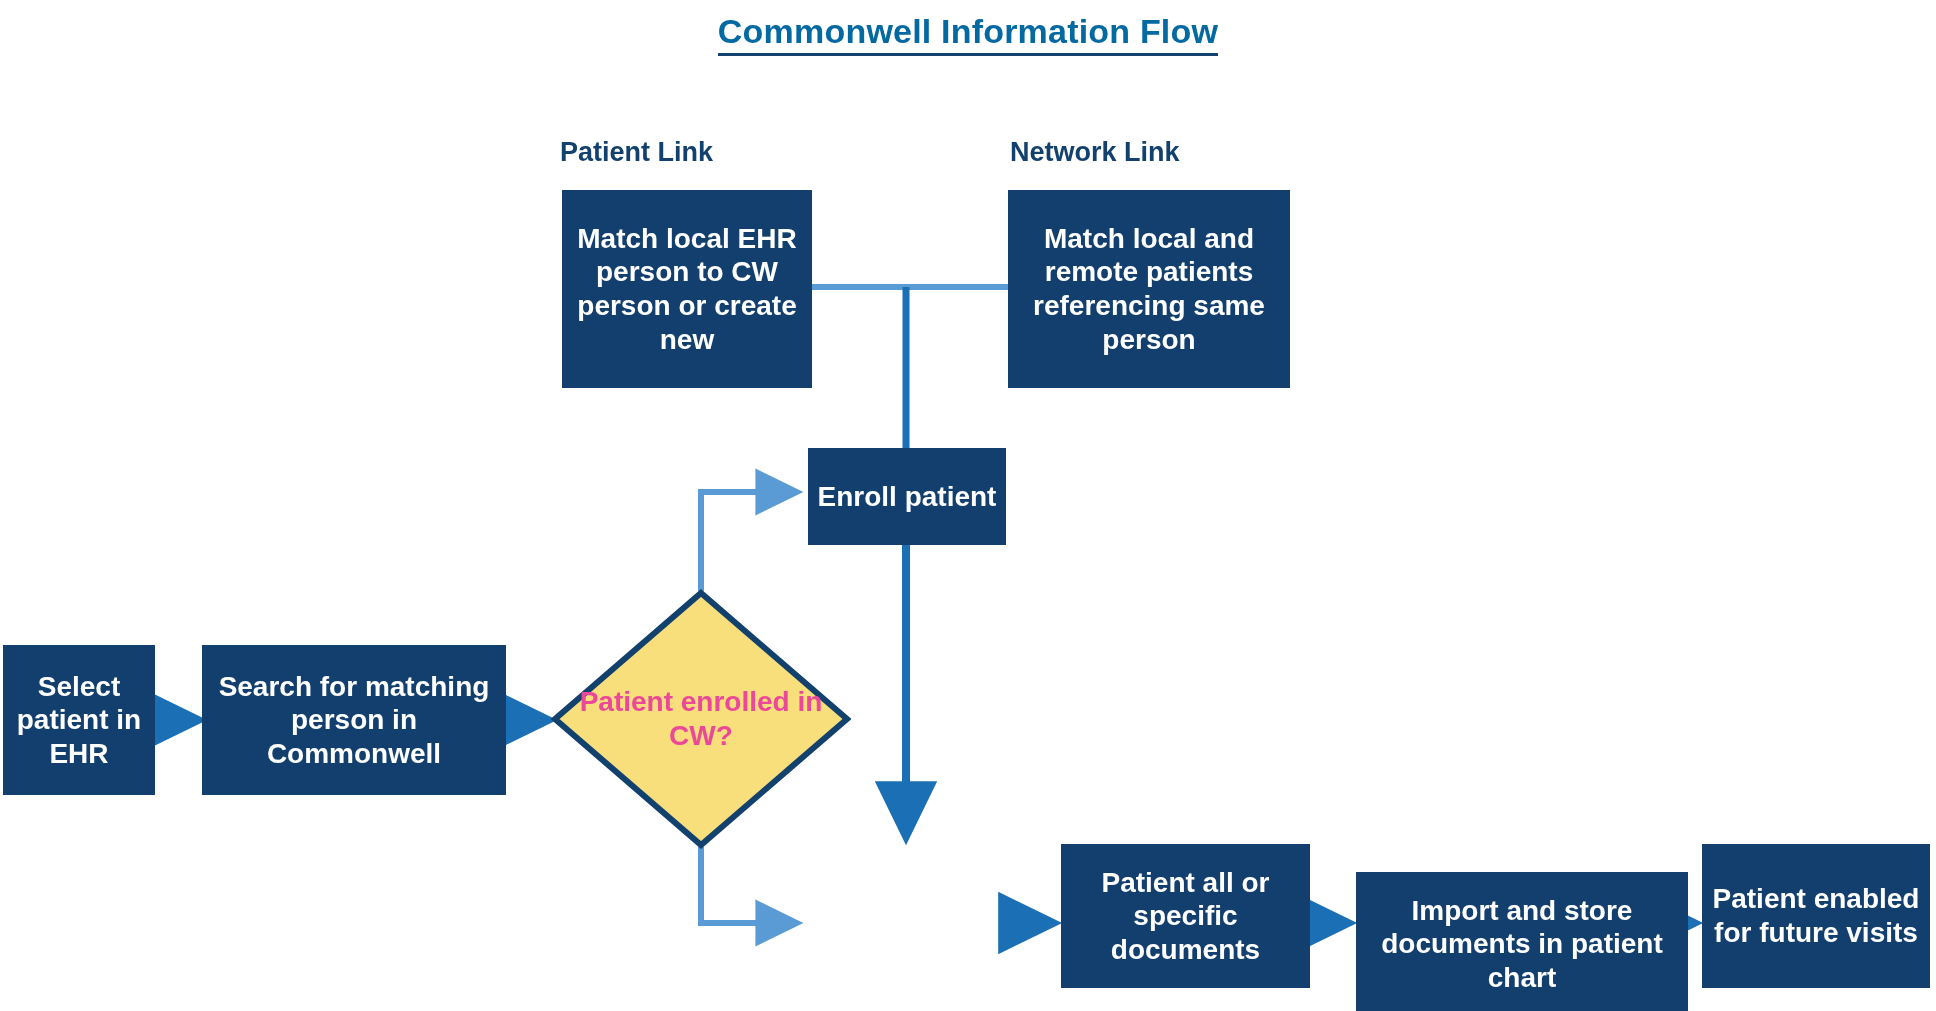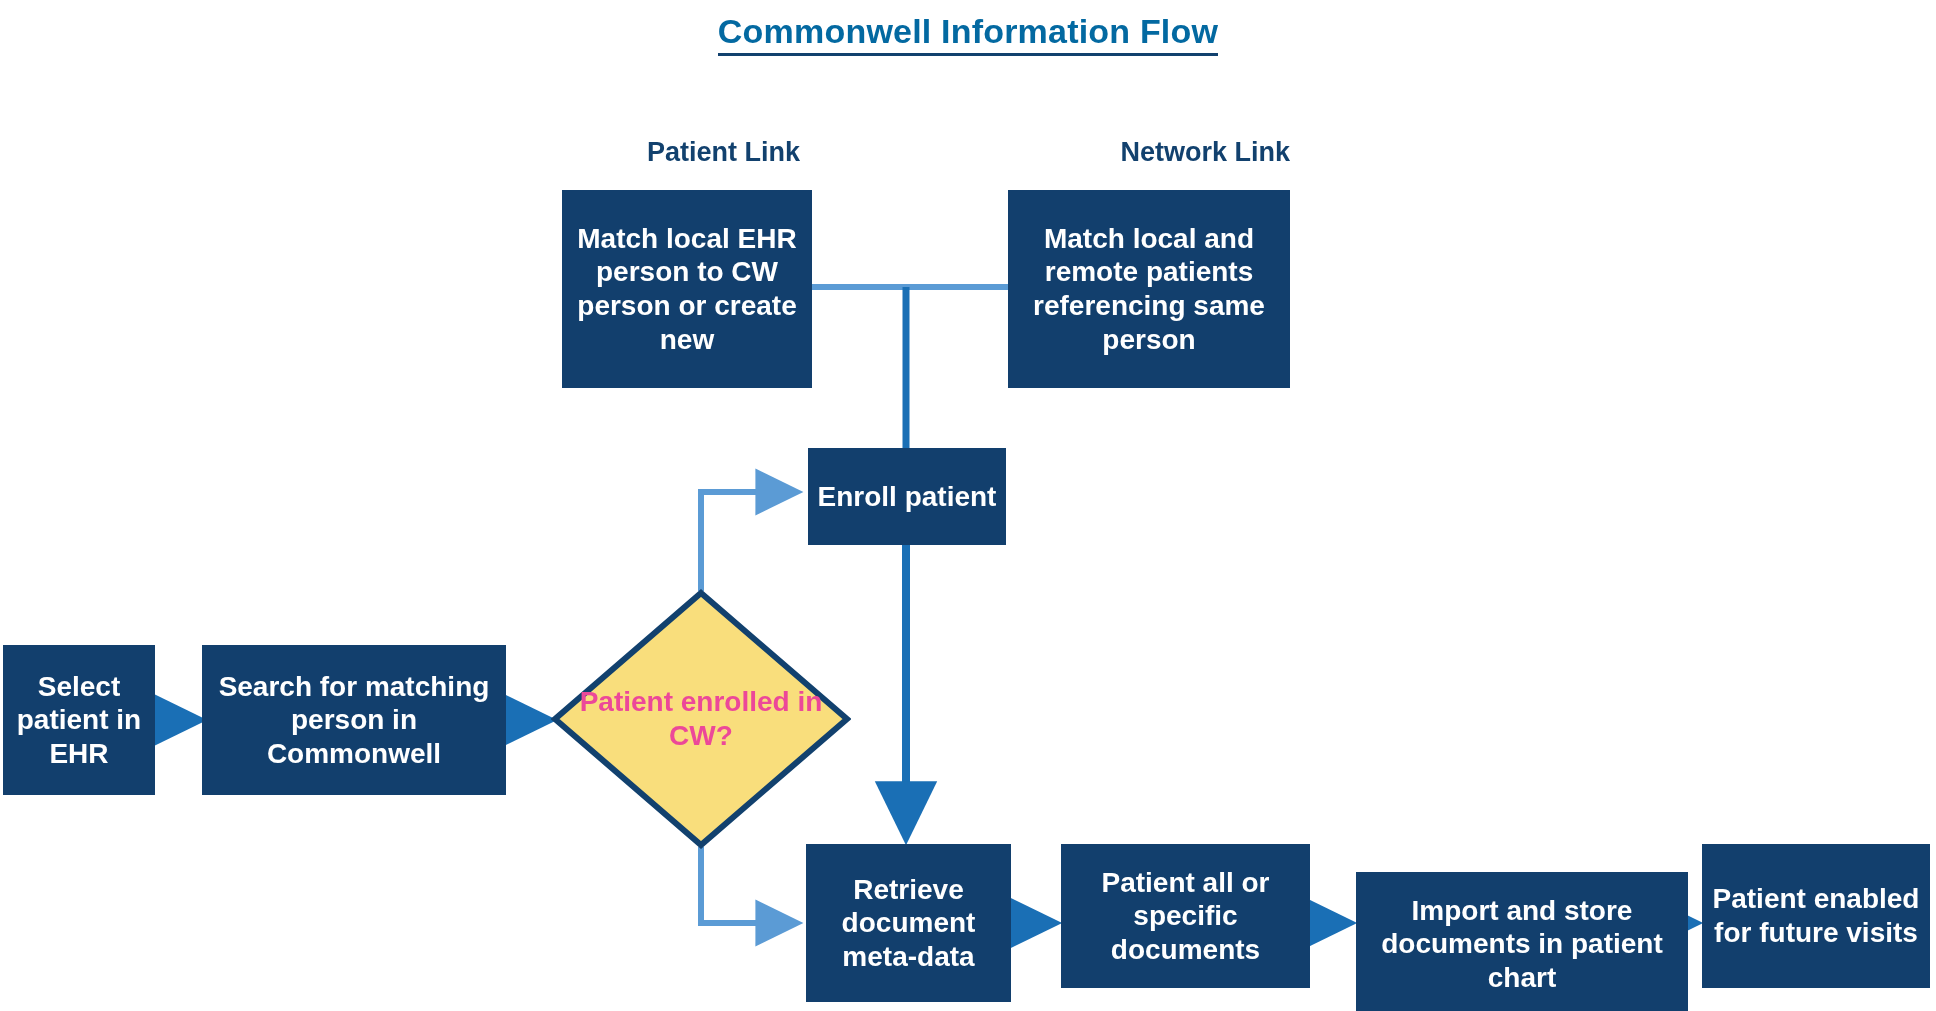--- a/index.html
+++ b/index.html
@@ -42,21 +42,21 @@
   .title span {
     border-bottom: 3px solid #12416E;
     padding-bottom: 3px;
   }
 
   .grp-label {
     position: absolute;
     font-size: 27px;
     font-weight: bold;
     color: #12416E;
-    text-align: right;
+    text-align: left;
     white-space: nowrap;
   }
 
   .node {
     position: absolute;
     background: #123F6D;
     color: #ffffff;
     font-weight: bold;
     display: flex;
     align-items: center;
@@ -143,21 +143,20 @@
 
   <div class="node" style="left:202px; top:645px; width:304px; height:150px;">Search for matching person in Commonwell</div>
 
   <div class="decision" style="left:551px; top:589px; width:300px; height:260px;">
     <svg class="dia-shape" viewBox="0 0 300 260" preserveAspectRatio="none">
       <polygon points="150,4 296,130 150,256 4,130" fill="#F9DE7C" stroke="#12416E" stroke-width="6"></polygon>
     </svg>
     <div class="dia-text">Patient enrolled in CW?</div>
   </div>
 
-  <div class="node" style="left:806px; top:844px; width:205px; height:158px;">Retrieve document meta-data</div>
 
   <div class="node" style="left:1061px; top:844px; width:249px; height:144px;">Patient all or specific documents</div>
 
   <div class="node" style="left:1356px; top:844px; width:332px; height:144px;margin-top:28px;">Import and store documents in patient chart</div>
 
   <div class="node" style="left:1702px; top:844px; width:228px; height:144px;">Patient enabled for future visits</div>
 
 </div>
 
 </body></html>

